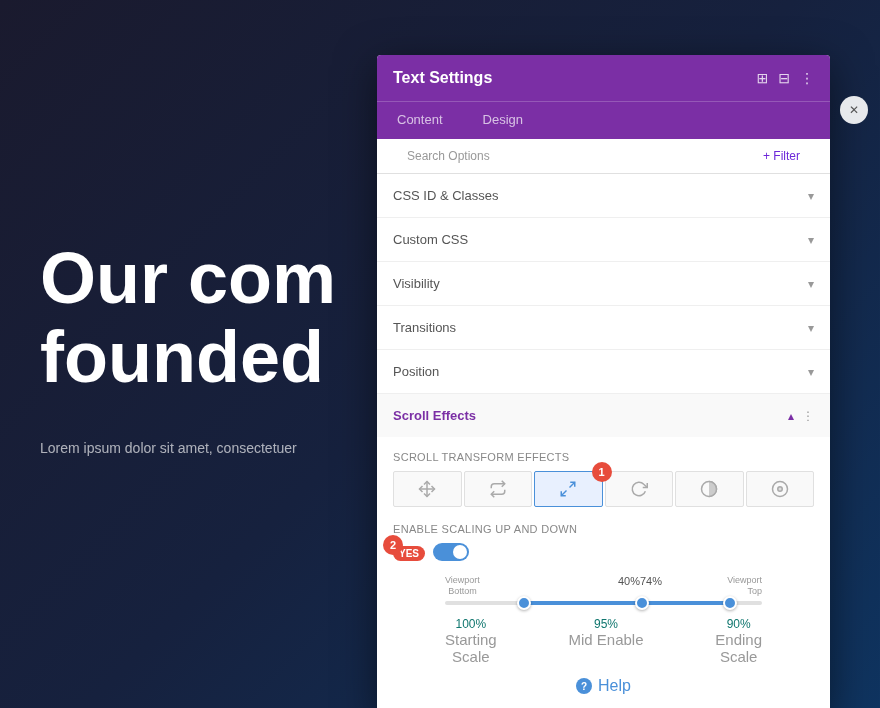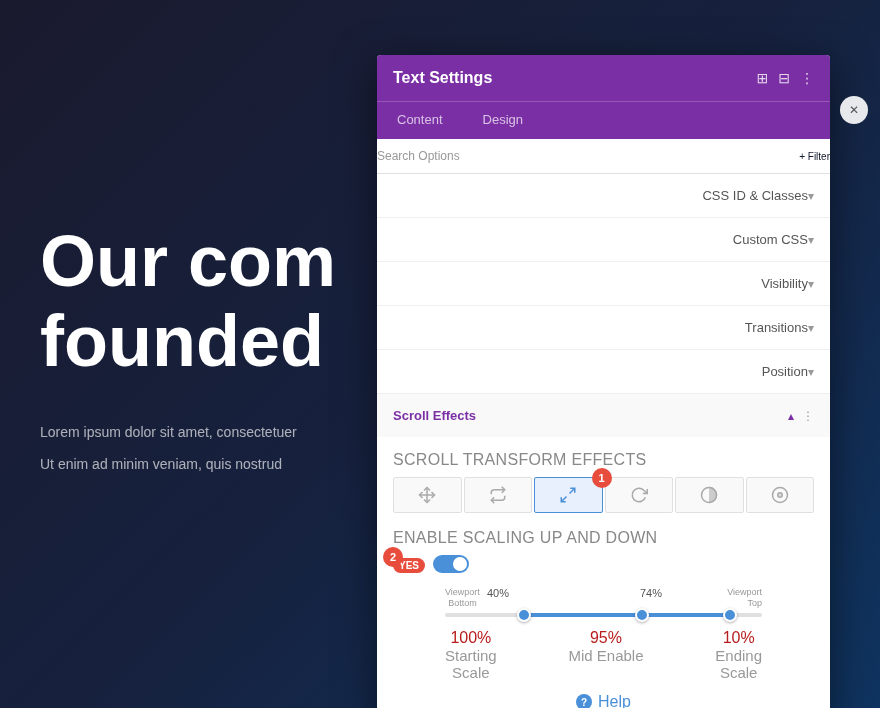--- a/index.html
+++ b/index.html
@@ -98,51 +98,51 @@
     }
 
     .panel-tab.active {
       color: #fff;
       border-bottom: 2px solid #fff;
     }
 
     
     .panel-search {
       background: #fff;
-      padding: 10px 0;
+      padding: 10px 30px;
       display: flex;
       align-items: center;
       justify-content: space-between;
       border-bottom: 1px solid #e0e0e0;
     }
 
     .search-placeholder {
       color: #999;
       font-size: 12px;
     }
 
     .filter-btn {
-      color: #0f172a;
-      font-size: 10px;
+      color: #6d28d9;
+      font-size: 12px;
       cursor: pointer;
       display: flex;
       align-items: center;
       gap: 4px;
     }
 
     
     .accordion-section {
       background: #fff;
       border-bottom: 1px solid #efefef;
     }
 
     .accordion-header {
       padding: 14px 16px;
       display: flex;
-      justify-content: flex-end;
+      justify-content: space-between;
       align-items: center;
       cursor: pointer;
     }
 
     .accordion-label {
       font-size: 13px;
       color: #555;
     }
 
     .accordion-chevron {
@@ -175,21 +175,21 @@
       display: flex;
       align-items: center;
       gap: 8px;
     }
 
     .scroll-effects-body {
       padding: 14px 16px;
     }
 
     .field-label {
-      font-size: 16px;
+      font-size: 11px;
       color: #888;
       margin-bottom: 8px;
       font-weight: 500;
       text-transform: uppercase;
       letter-spacing: 0.3px;
     }
 
     
     .transform-icons-row {
       display: flex;
@@ -365,22 +365,22 @@
       color: #999;
       text-align: right;
       line-height: 1.2;
     }
 
     .scale-value-item {
       text-align: center;
     }
 
     .scale-value-num {
-      font-size: 16px;
-      color: #b91c1c;
+      font-size: 12px;
+      color: #0f766e;
       font-weight: 500;
       display: block;
     }
 
     .scale-value-sub {
       font-size: 15px;
       color: #999;
       display: block;
     }
 
@@ -431,21 +431,20 @@
   </style>
 </head>
 <body>
 
 <div class="bg-content">
   <div class="bg-heading">
     <span>Our com</span><br>
     <span>founded</span>
   </div>
   <p class="bg-paragraph">Lorem ipsum dolor sit amet, consectetuer</p>
-  <p class="bg-paragraph">Ut enim ad minim veniam, quis nostrud</p>
 </div>
 
 <div class="close-btn-page">✕</div>
 
 <div class="panel">
 
   <div class="panel-header">
     <span class="panel-title">Text Settings</span>
     <div class="panel-header-icons">
       <span class="panel-header-icon">⊞</span>
@@ -573,21 +572,21 @@
         </div>
       </div>
 
       <div class="scaling-section">
 
         <div style="position:relative; padding: 0 52px; margin-bottom:8px;">
 
           <div style="position:relative; height:24px; margin-bottom:2px;">
             <span class="viewport-tag-left">Viewport<br>Bottom</span>
 
-            <div style="position:absolute; left:42px; right:100px; display:flex; justify-content:space-between; top:0;">
+            <div style="position:absolute; left:42px; right:100px; display:flex; justify-content:flex-end; top:0;">
               <span style="font-size:11px;color:#555;">40%</span>
               <span style="font-size:11px;color:#555;">74%</span>
             </div>
             <span class="viewport-tag-right">Viewport<br>Top</span>
           </div>
 
           <div class="slider-track">
             <div class="slider-fill"></div>
             <div class="slider-thumb slider-thumb-left"></div>
             <div class="slider-thumb slider-thumb-mid"></div>
@@ -598,21 +597,21 @@
         <div style="display:flex; justify-content:space-between; padding: 4px 52px 0; ">
           <div class="scale-value-item">
             <span class="scale-value-num">100%</span>
             <span class="scale-value-sub">Starting<br>Scale</span>
           </div>
           <div class="scale-value-item">
             <span class="scale-value-num">95%</span>
             <span class="scale-value-sub">Mid Enable</span>
           </div>
           <div class="scale-value-item">
-            <span class="scale-value-num">10%</span>
+            <span class="scale-value-num">90%</span>
             <span class="scale-value-sub">Ending<br>Scale</span>
           </div>
         </div>
 
       </div>
 
       <div class="help-row">
         <div class="help-icon">?</div>
         <span class="help-text">Help</span>
       </div>

